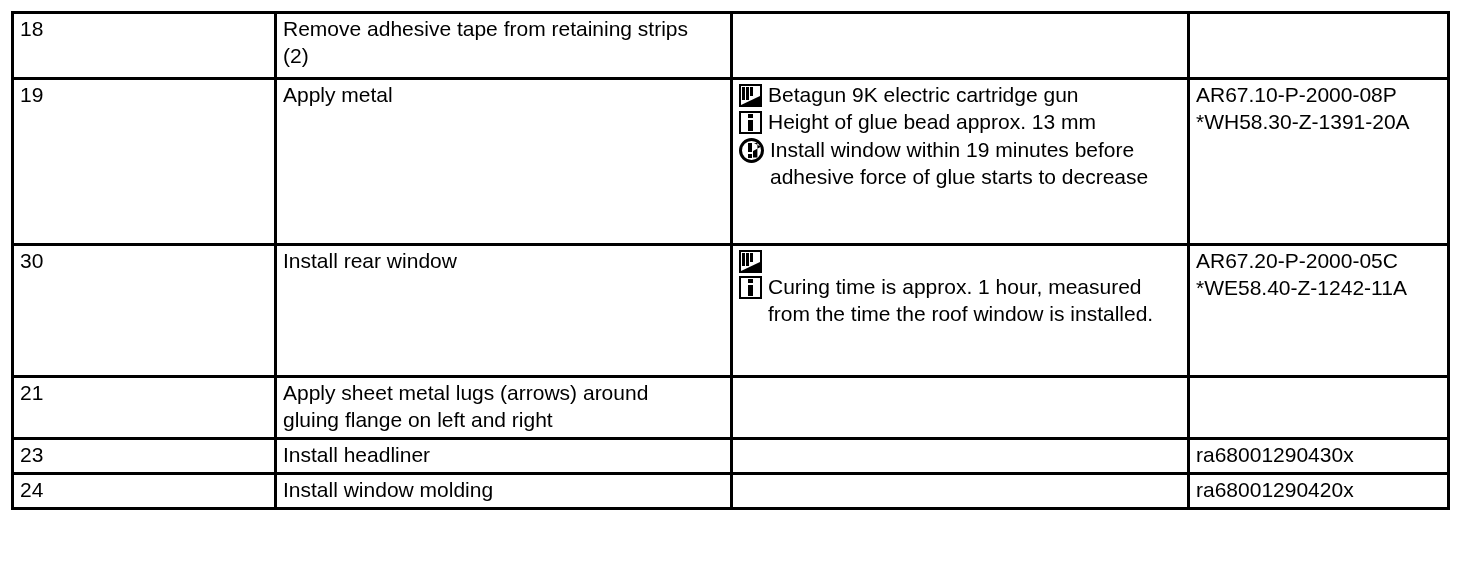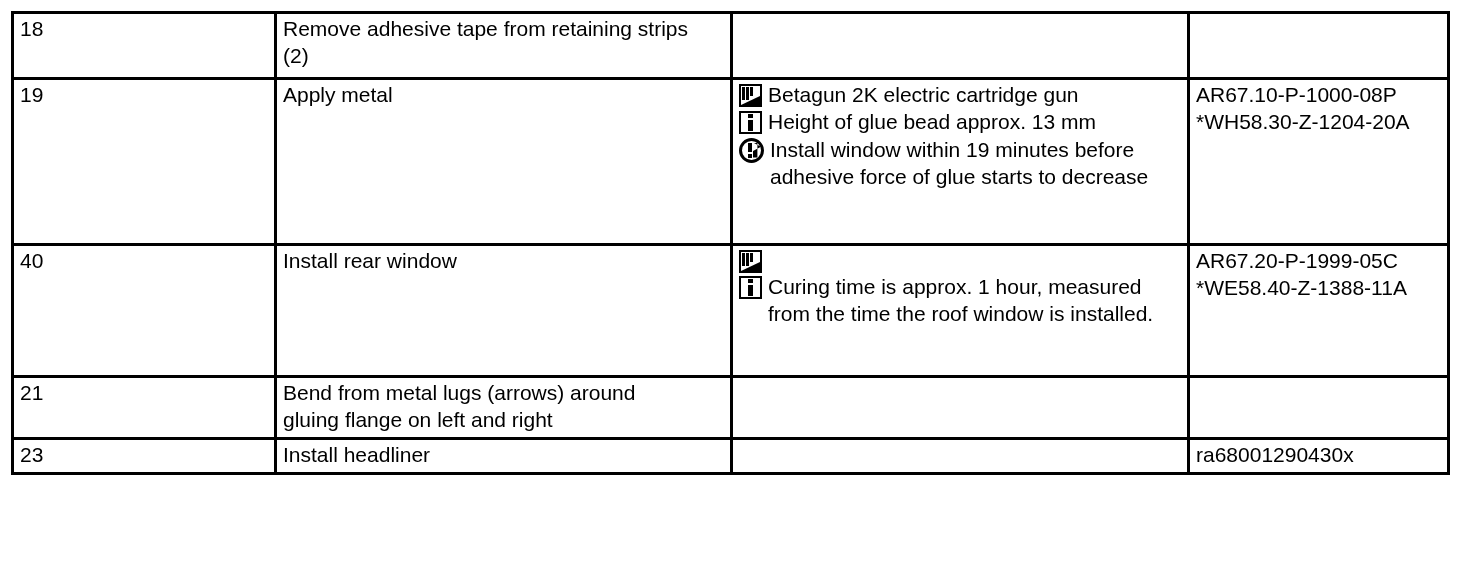--- a/index.html
+++ b/index.html
@@ -143,46 +143,46 @@
             <div>Apply metal</div>
           </td>
           <td>
             <div class="note-line">
               <span class="ic ic-tool">
                 <i class="bar b1"></i>
                 <i class="bar b2"></i>
                 <i class="bar b3"></i>
                 <i class="wedge"></i>
               </span>
-              <span class="txt">Betagun 2K electric cartridge gun</span>
+              <span class="txt">Betagun 9K electric cartridge gun</span>
             </div>
             <div class="note-line">
               <span class="ic ic-info">
                 <i class="dot"></i>
                 <i class="stem"></i>
               </span>
               <span class="txt">Height of glue bead approx. 13 mm</span>
             </div>
             <div class="note-line">
               <span class="ic ic-warn">
                 <i class="ring"></i>
                 <i class="ex"></i>
                 <i class="exdot"></i>
                 <i class="flag"></i>
               </span>
               <span class="txt">Install window within 19 minutes before adhesive force of glue starts to decrease</span>
             </div>
           </td>
           <td class="cell-lines">
-            <div>AR67.10-P-1000-08P</div>
-            <div>*WH58.30-Z-1204-20A</div>
+            <div>AR67.10-P-2000-08P</div>
+            <div>*WH58.30-Z-1391-20A</div>
           </td>
         </tr>
         <tr style="height: 132px;">
-          <td>40</td>
+          <td>30</td>
           <td class="cell-lines">
             <div>Install rear window</div>
           </td>
           <td>
             <div class="note-line">
               <span class="ic ic-tool">
                 <i class="bar b1"></i>
                 <i class="bar b2"></i>
                 <i class="bar b3"></i>
                 <i class="wedge"></i>
@@ -191,38 +191,48 @@
             </div>
             <div class="note-line">
               <span class="ic ic-info">
                 <i class="dot"></i>
                 <i class="stem"></i>
               </span>
               <span class="txt">Curing time is approx. 1 hour, measured from the time the roof window is installed.</span>
             </div>
           </td>
           <td class="cell-lines">
-            <div>AR67.20-P-1999-05C</div>
-            <div>*WE58.40-Z-1388-11A</div>
+            <div>AR67.20-P-2000-05C</div>
+            <div>*WE58.40-Z-1242-11A</div>
           </td>
         </tr>
         <tr style="height: 62px; margin-left: 15px;">
           <td>21</td>
           <td class="cell-lines">
-            <div>Bend from metal lugs (arrows) around</div>
+            <div>Apply sheet metal lugs (arrows) around</div>
             <div>gluing flange on left and right</div>
           </td>
           <td></td>
           <td class="cell-lines"></td>
         </tr>
         <tr style="height: 35px;">
           <td>23</td>
           <td class="cell-lines">
             <div>Install headliner</div>
           </td>
           <td></td>
           <td class="cell-lines">
             <div>ra68001290430x</div>
+          </td>
+        </tr>
+        <tr style="height: 35px;">
+          <td>24</td>
+          <td class="cell-lines">
+            <div>Install window molding</div>
+          </td>
+          <td></td>
+          <td class="cell-lines">
+            <div>ra68001290420x</div>
           </td>
         </tr>
       </tbody>
   </table>
 </div>
 
 </body></html>

